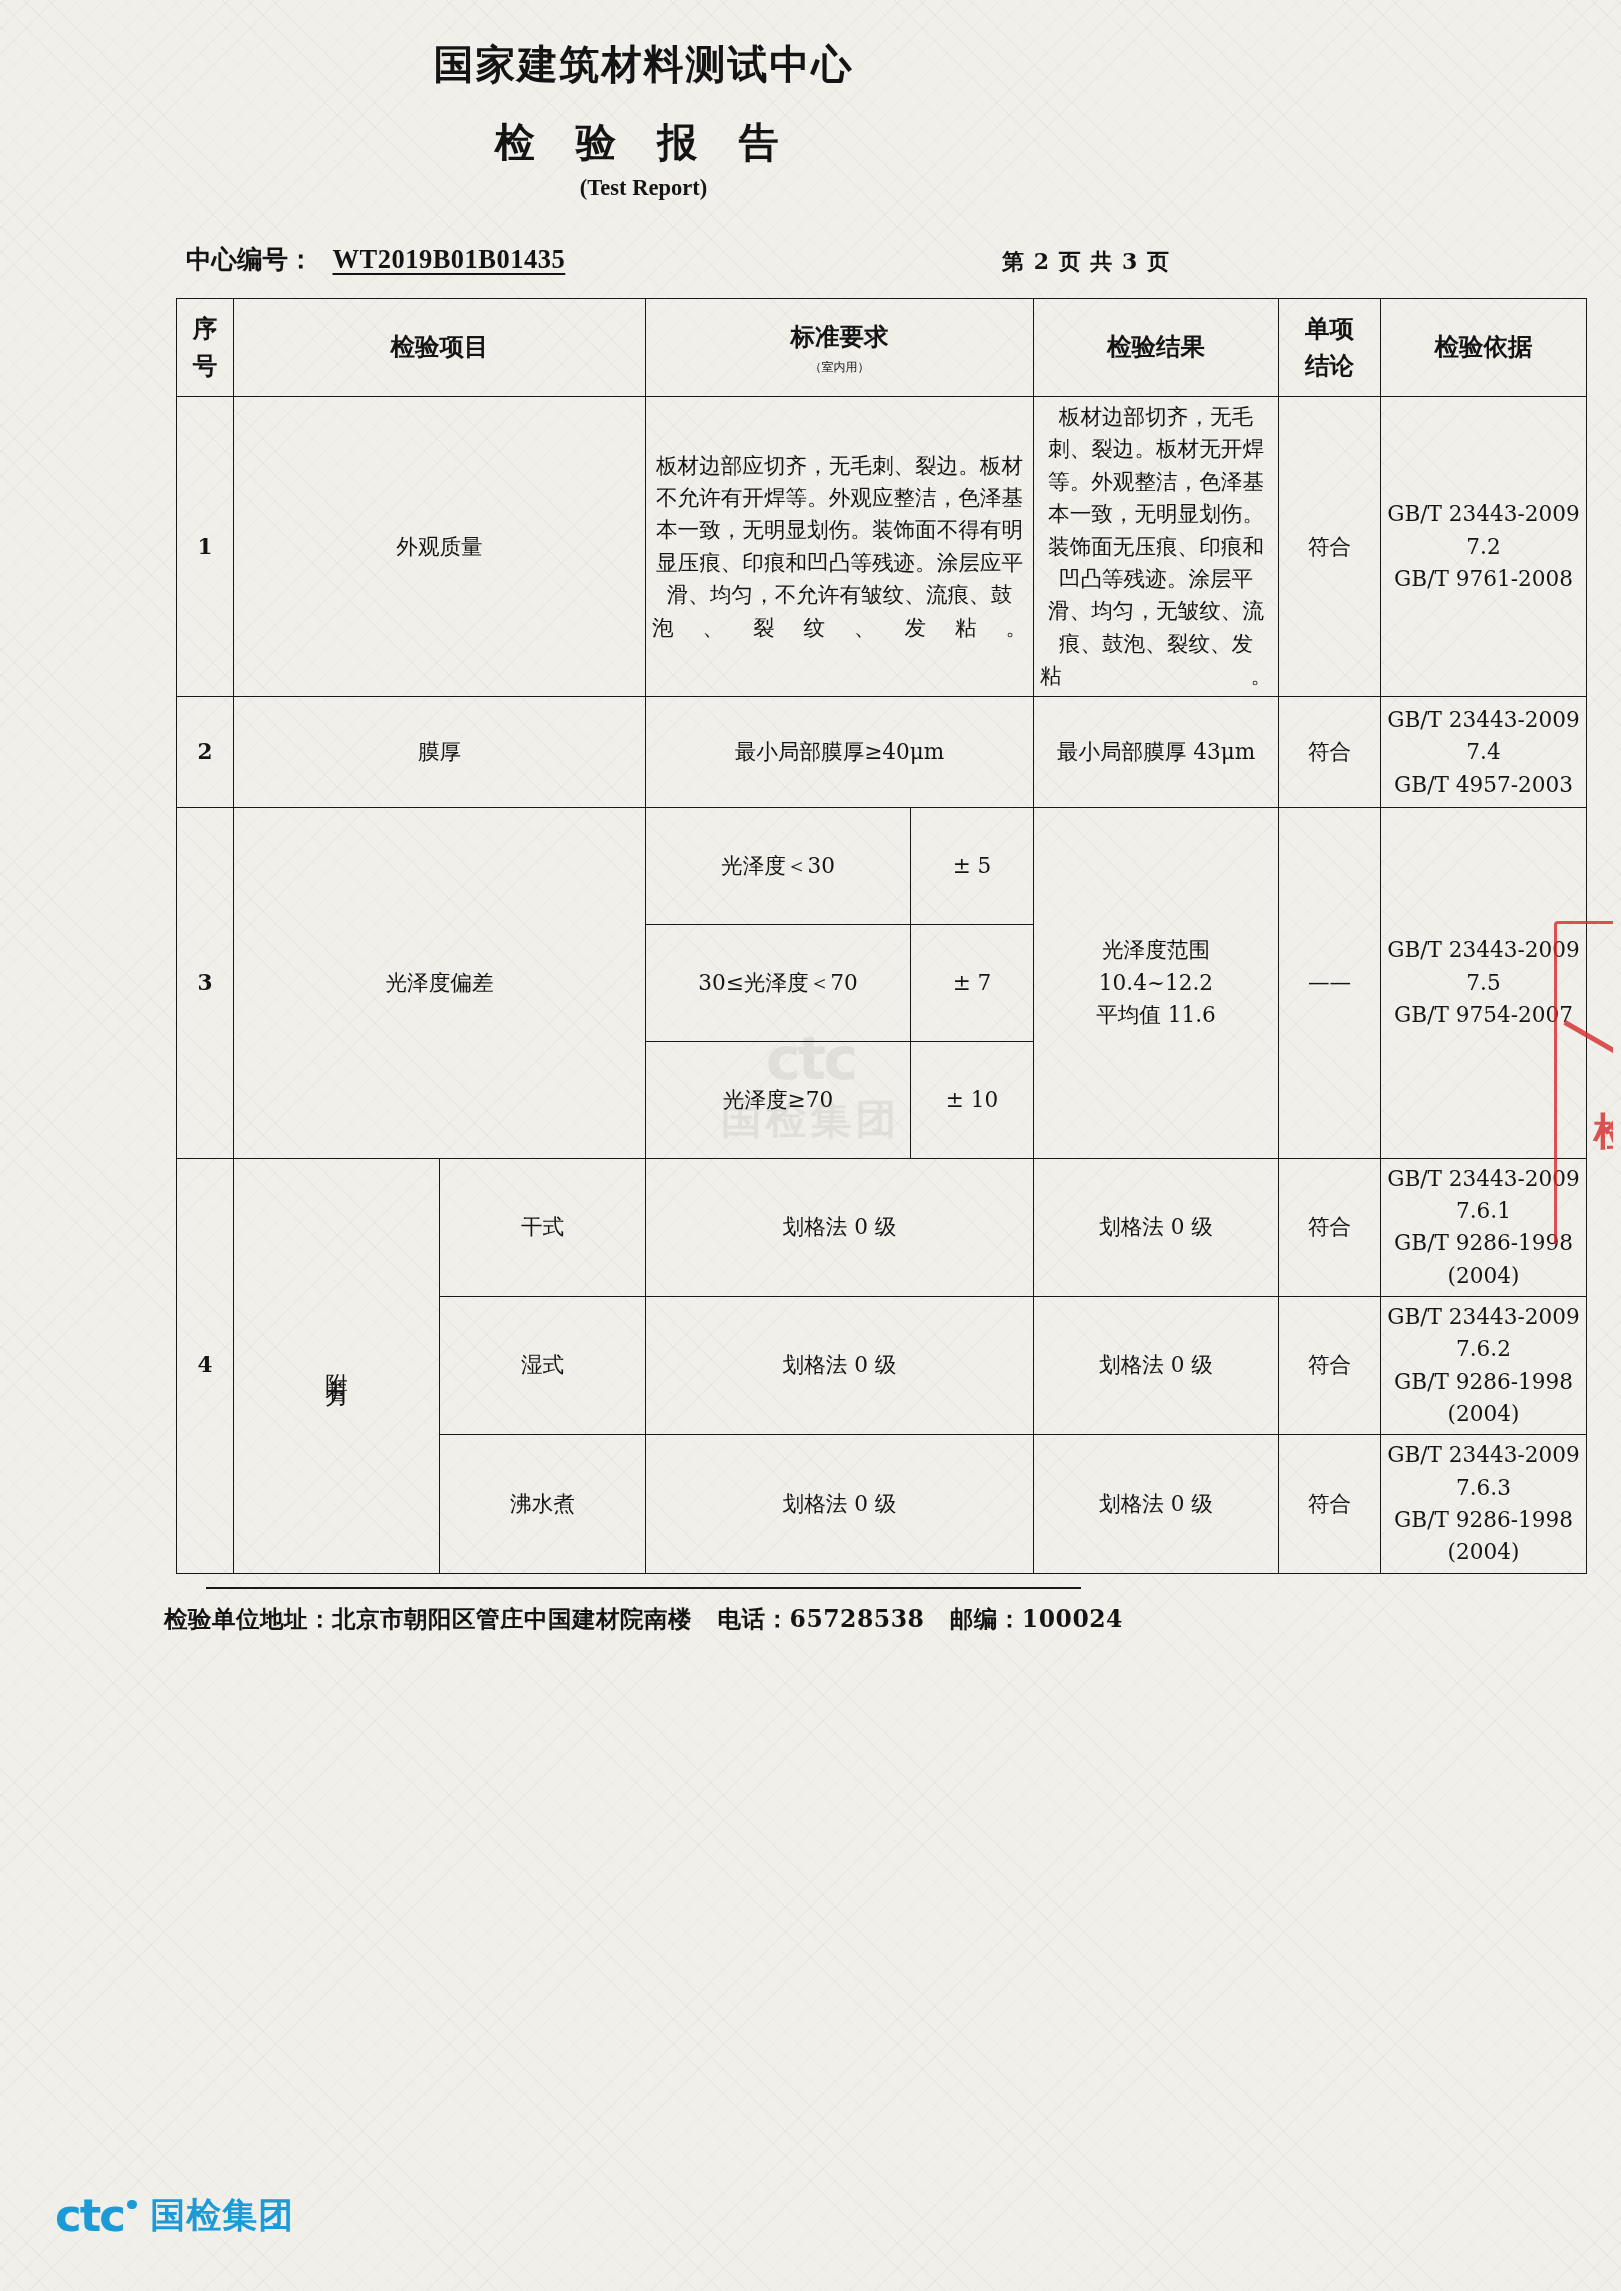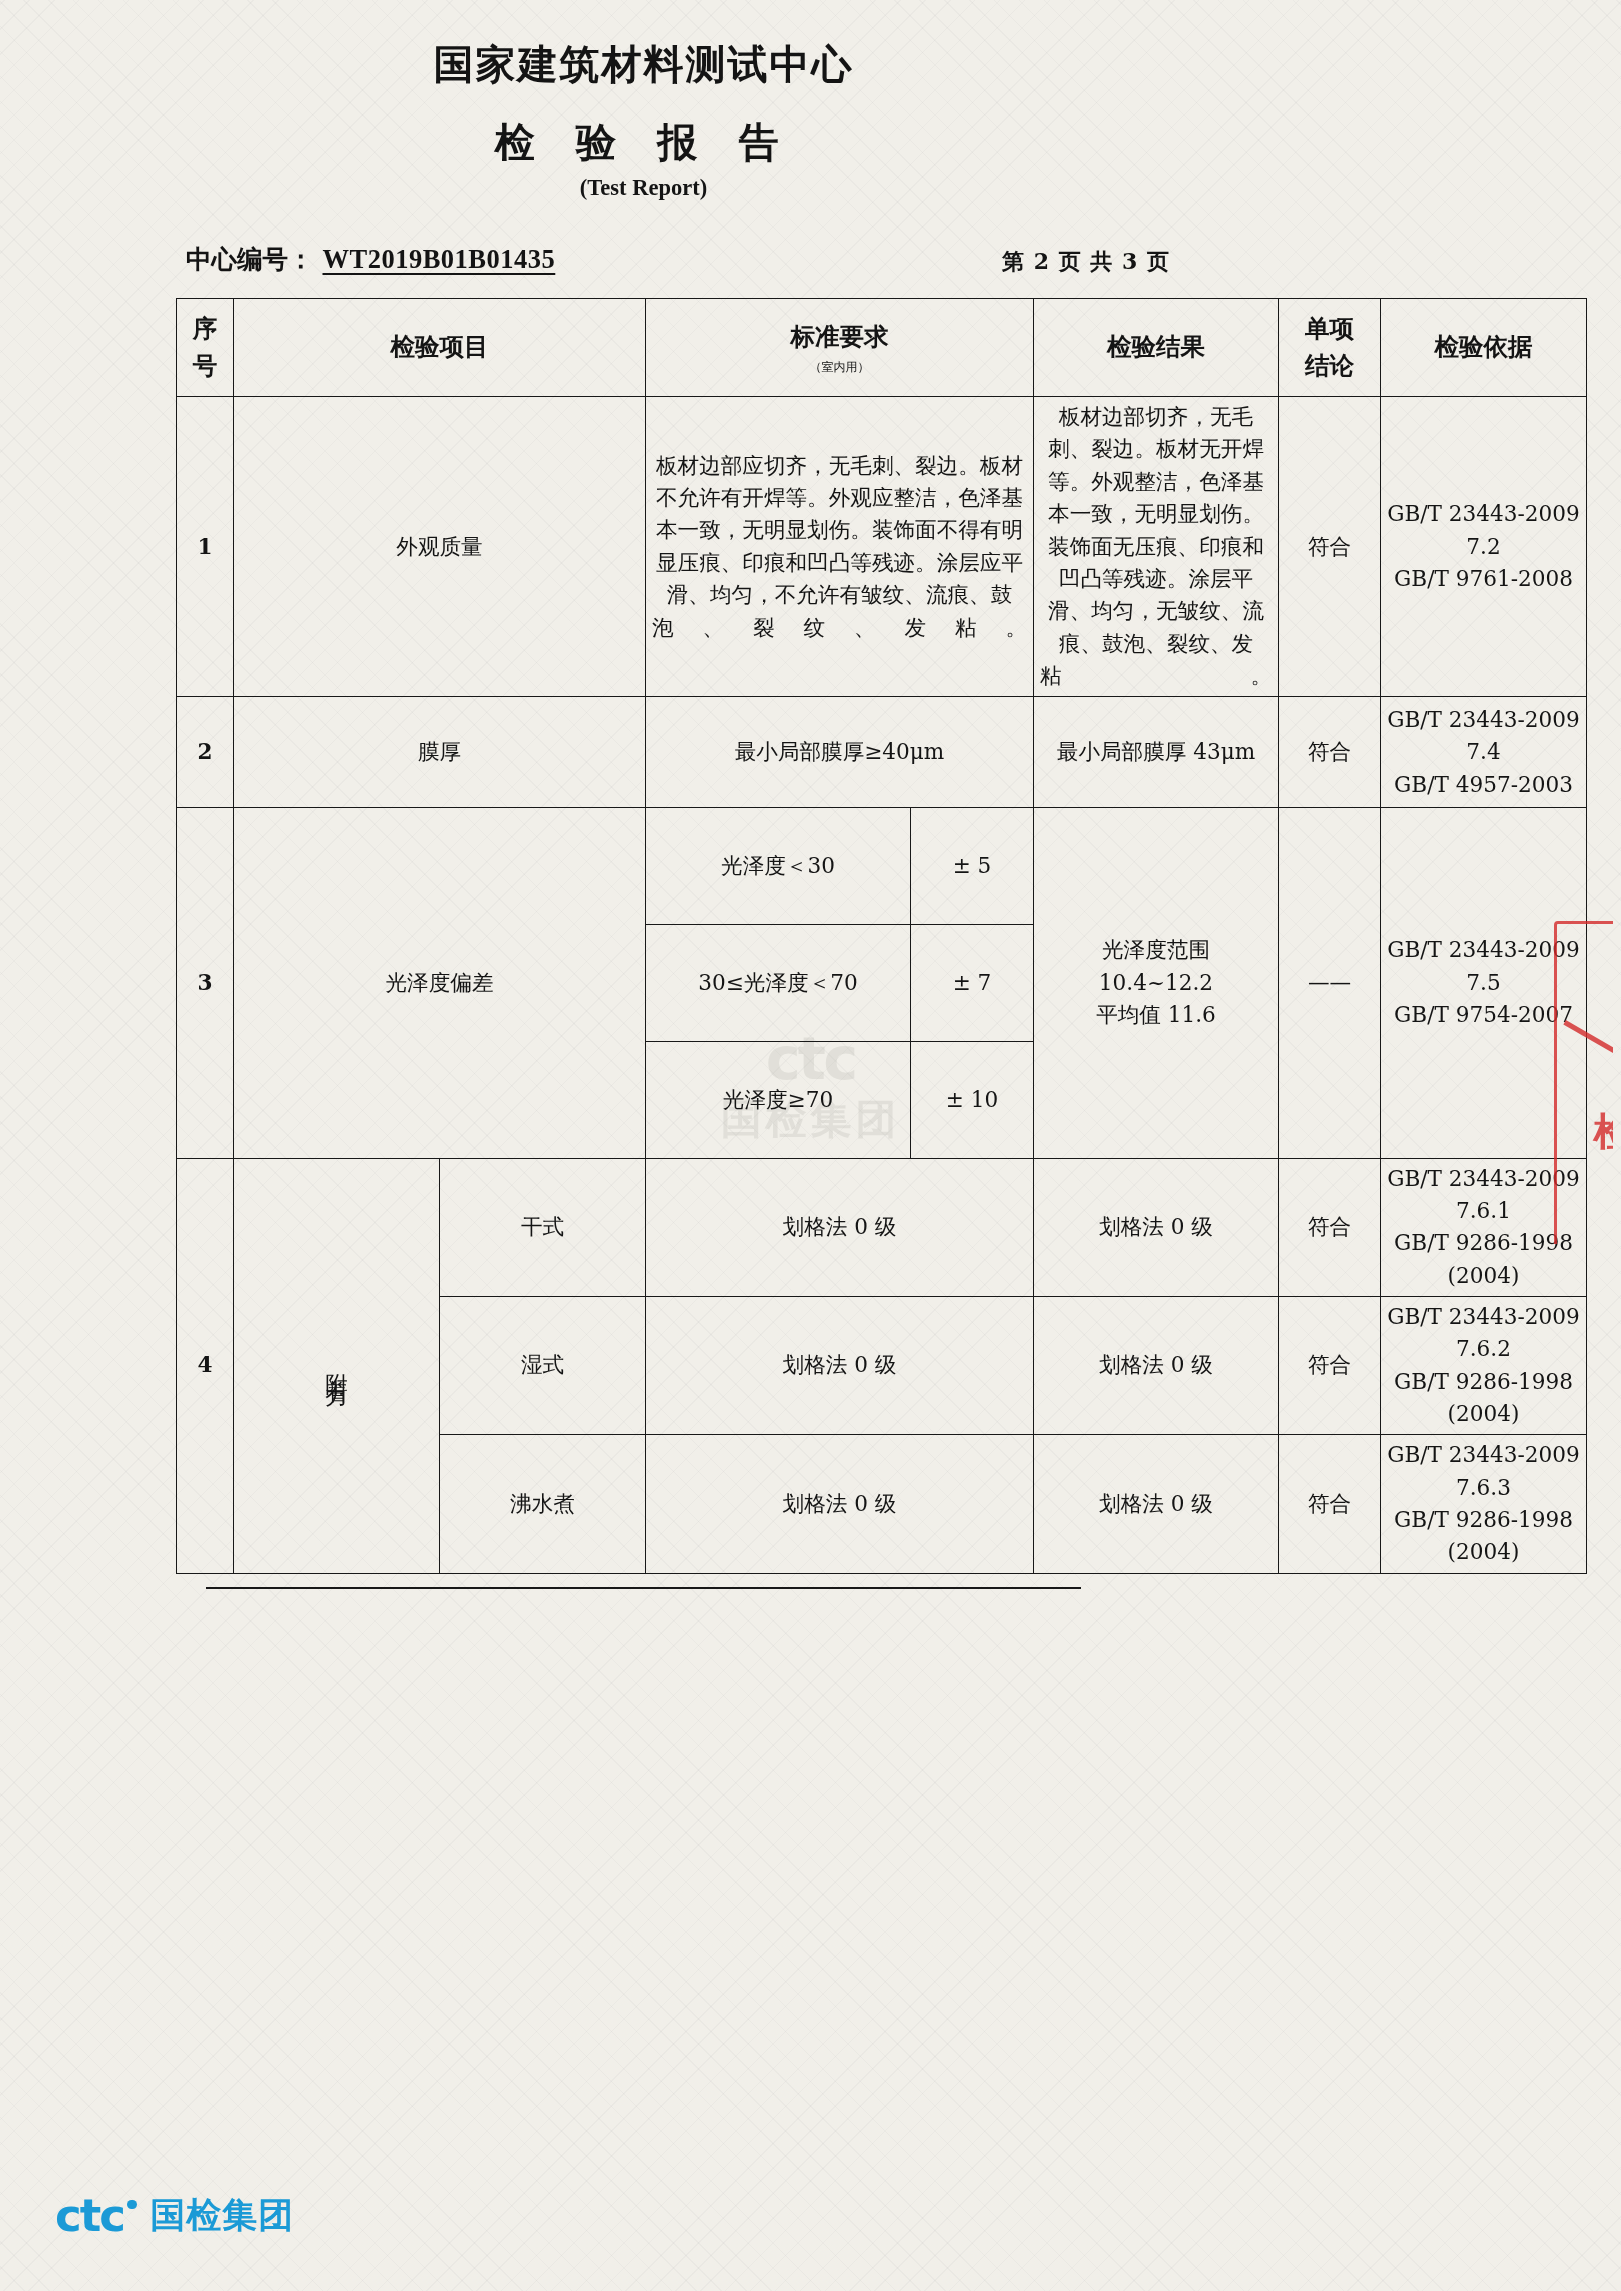--- a/index.html
+++ b/index.html
@@ -74,21 +74,21 @@
     justify-content: space-between;
     margin-top: 41px;
     padding: 0 29px 0 98px;
   }
   .meta-left {
     font-size: 25.5px;
     font-weight: 700;
     font-family: "DejaVu Serif", serif;
     display: flex;
     align-items: baseline;
-    gap: 9px;
+    gap: 19px;
   }
   .meta-left .label { font-size: 25.5px; }
   .meta-left .value {
     font-family: "Liberation Serif", serif;
     font-size: 26.5px;
     font-weight: 700;
     text-decoration: underline;
     text-underline-offset: 4.9px;
     letter-spacing: 0.5px;
   }
@@ -432,20 +432,23 @@
             <div>7.6.3</div>
             <div>GB/T 9286-1998</div>
             <div>(2004)</div>
           </td>
         </tr>
       </tbody>
     </table>
   </div>
 
   <div class="foot-rule"></div>
+  <div class="foot-line">
+    <span>检验单位地址：</span><span>北京市朝阳区管庄中国建材院南楼</span><span class="sp"></span><span>电话：</span><span>65728538</span><span class="sp"></span><span>邮编：</span><span>100024</span>
+  </div>
 
 </div>
 
 <div class="ctc-logo">
   <span class="ctc-mark"><span>ctc</span><span class="dot"></span></span>
   <span class="ctc-name">国检集团</span>
 </div>
 
 
 </body></html>

